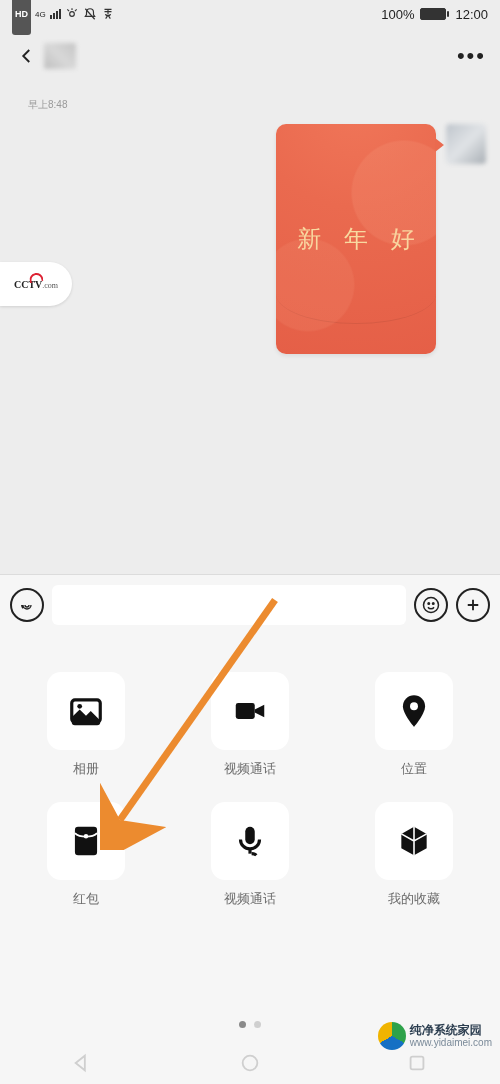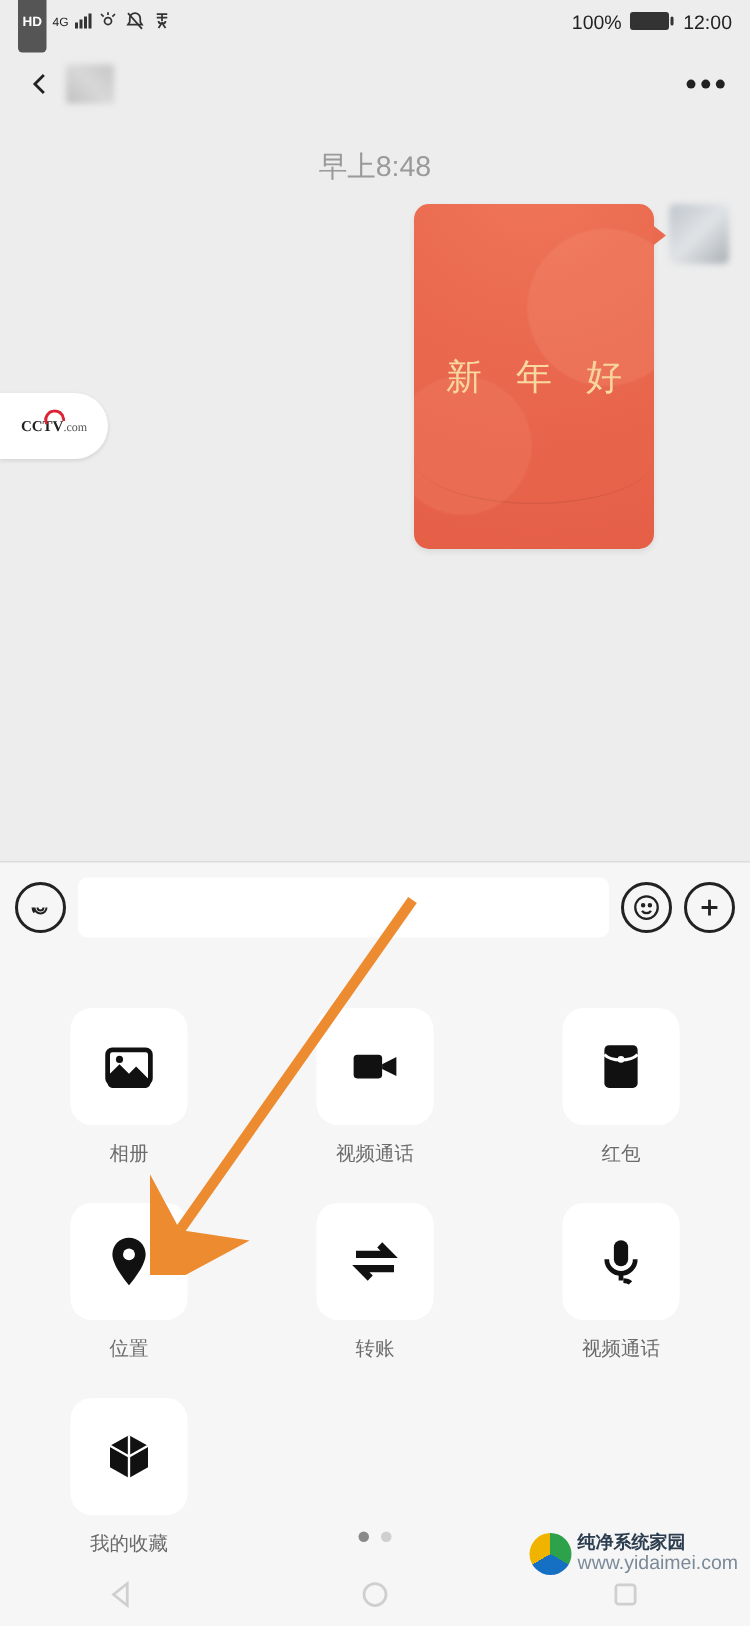--- a/index.html
+++ b/index.html
@@ -14,21 +14,21 @@
   .battery { display:inline-flex; align-items:center; }
   .battery-body { width:26px; height:12px; border:1px solid #333; border-radius:2px; background:#333; position:relative; }
   .battery-cap { width:2px; height:6px; background:#333; margin-left:1px; border-radius:1px; }
 
   .titlebar { height: 56px; background: #ededed; display: flex; align-items: center; padding: 0 14px; }
   .back-btn { width: 26px; height: 26px; display: flex; align-items: center; justify-content: center; cursor: pointer; }
   .title-blur { width: 32px; height: 26px; margin-left: 4px; background: linear-gradient(45deg,#bfbfbf,#d8d8d8,#c5c5c5); filter: blur(2px); border-radius: 2px; }
   .more-btn { margin-left: auto; font-size: 22px; letter-spacing: 2px; cursor: pointer; color:#222; }
 
   .chat-area { position: relative; background: #ededed; height: 490px; }
-  .timestamp { text-align: center; color: #9a9a9a; font-size: 19px; padding-top: 14px; }
+  .timestamp { color: #9a9a9a; font-size: 10px; padding-top: 14px; margin-left: 28px; }
   .bubble-row { display: flex; justify-content: flex-end; padding: 12px 14px 0 14px; }
   .redpacket { width: 160px; height: 230px; border-radius: 10px; background: radial-gradient(circle at 50% -10%, #f07659 0%, #ea6a4f 40%, #e55f47 100%); position: relative; display: flex; align-items: center; justify-content: center; color: #f8d9a0; font-size: 24px; letter-spacing: 8px; text-indent:8px; box-shadow: 0 2px 4px rgba(0,0,0,0.08); }
   .redpacket::after { content:""; position:absolute; inset:0; border-radius:10px; background: radial-gradient(circle at 80% 30%, rgba(255,180,150,0.15) 0%, rgba(255,180,150,0.15) 25%, transparent 26%), radial-gradient(circle at 20% 70%, rgba(255,180,150,0.12) 0%, rgba(255,180,150,0.12) 22%, transparent 23%); }
   .redpacket::before { content:""; position:absolute; left:0; right:0; bottom:30px; height:60px; border-radius:50%/30px; border-bottom:1.5px solid rgba(0,0,0,0.07); pointer-events:none; }
   .rp-tail { position:absolute; right:-8px; top:14px; width:0; height:0; border-top:7px solid transparent; border-bottom:7px solid transparent; border-left:9px solid #ea6a4f; }
   .avatar { width: 40px; height: 40px; border-radius: 4px; margin-left: 10px; background: linear-gradient(135deg,#bfc5cc,#e0e3e6,#a9afb5); filter: blur(2px); }
   .cctv-bubble { position:absolute; left:0; top:178px; width:72px; height:44px; background:#fff; border-radius:0 22px 22px 0; box-shadow:0 1px 3px rgba(0,0,0,0.12); display:flex; align-items:center; justify-content:center; }
   .cctv-label { font-size:10px; font-weight:700; color:#222; position:relative;font-family:Liberation Serif, serif; }
   .cctv-label .dot { position:absolute; left:15px; top:-6px; width:14px; height:9px; border:2px solid #d23; border-bottom:none; border-radius:10px 10px 0 0; transform:rotate(-10deg); }
   .cctv-sub { font-size:8px; font-weight:400; color:#555; }
@@ -48,21 +48,21 @@
 
   .arrow-annot { position:absolute; left:100px; top:590px; pointer-events:none; }
 
   .navbar { position:absolute; bottom:0; left:0; right:0; height:42px; background:rgba(247,247,247,.6); display:flex; align-items:center; justify-content:space-around; }
   .nav-icon { width:22px; height:22px; opacity:0.35; }
 
   .watermark { position:absolute; right:8px; bottom:34px; display:flex; align-items:center; gap:4px; pointer-events:none; }
   .wm-badge { width:28px; height:28px; border-radius:50%; background:conic-gradient(#2ea24a 0 120deg,#1570c4 120deg 240deg,#f0b400 240deg 360deg); display:flex; align-items:center; justify-content:center; color:#fff; font-size:10px; font-weight:bold; }
   .wm-text { display:flex; flex-direction:column; line-height:1.1; }
   .wm-text .t1 { font-size:12px; font-weight:600; color:#2c3e50; }
-  .wm-text .t2 { font-size:13px; color:#7a8a99;text-align:center; }
+  .wm-text .t2 { font-size:10px; color:#7a8a99;text-align:center; }
 </style>
 </head>
 <body>
 
 <div class="statusbar">
   <div class="statusbar-left">
     <span class="hd-badge">HD</span>
     <span style="font-size:8px;font-weight:400">4G</span>
     <span class="sigbars">
         <span></span>
@@ -158,43 +158,35 @@
           <svg width="38" height="38" viewBox="0 0 24 24" fill="#111">
             <rect x="3" y="7" width="12" height="10" rx="1.5"></rect>
             <path d="M15 11l6-3v8l-6-3z"></path>
           </svg>
         </div>
       <span class="tool-label">视频通话</span>
     </div>
     <div class="tool">
       <div class="tool-card">
           <svg width="38" height="38" viewBox="0 0 24 24" fill="#111">
+            <path d="M12 2a7 7 0 0 0-7 7c0 5 7 13 7 13s7-8 7-13a7 7 0 0 0-7-7z"></path>
+            <circle cx="12" cy="9" r="2.5" fill="#fff"></circle>
+          </svg>
+        </div>
+      <span class="tool-label">位置</span>
+    </div>
+    <div class="tool">
+      <div class="tool-card">
+          <svg width="38" height="38" viewBox="0 0 24 24" fill="#111">
             <rect x="5" y="3" width="14" height="18" rx="2"></rect>
             <path d="M5 7c3 3 11 3 14 0" fill="none" stroke="#fff" stroke-width="1.2"></path>
             <circle cx="12" cy="9" r="1.4" fill="#fff"></circle>
           </svg>
         </div>
       <span class="tool-label">红包</span>
-    </div>
-    <div class="tool">
-      <div class="tool-card">
-          <svg width="38" height="38" viewBox="0 0 24 24" fill="#111">
-            <path d="M12 2a7 7 0 0 0-7 7c0 5 7 13 7 13s7-8 7-13a7 7 0 0 0-7-7z"></path>
-            <circle cx="12" cy="9" r="2.5" fill="#fff"></circle>
-          </svg>
-        </div>
-      <span class="tool-label">位置</span>
-    </div>
-    <div class="tool">
-      <div class="tool-card">
-          <svg width="38" height="38" viewBox="0 0 24 24" fill="none" stroke="#111" stroke-width="3">
-            <path d="M4 9h14l-4-4M20 15H6l4 4"></path>
-          </svg>
-        </div>
-      <span class="tool-label">转账</span>
     </div>
     <div class="tool">
       <div class="tool-card">
           <svg width="38" height="38" viewBox="0 0 24 24" fill="#111">
             <rect x="9" y="3" width="6" height="11" rx="3"></rect>
             <path d="M6 11a6 6 0 0 0 12 0" fill="none" stroke="#111" stroke-width="2"></path>
             <path d="M12 17v3" stroke="#111" stroke-width="2"></path>
             <path d="M13 20c2 0 3 1 3 1" fill="none" stroke="#111" stroke-width="2"></path>
           </svg>
         </div>

